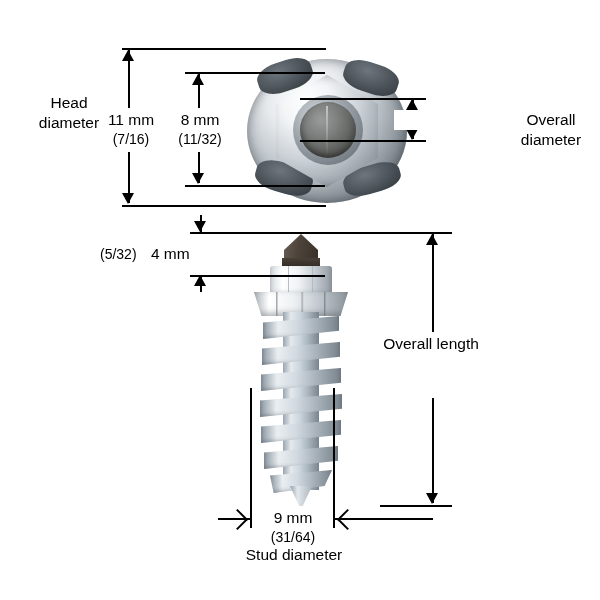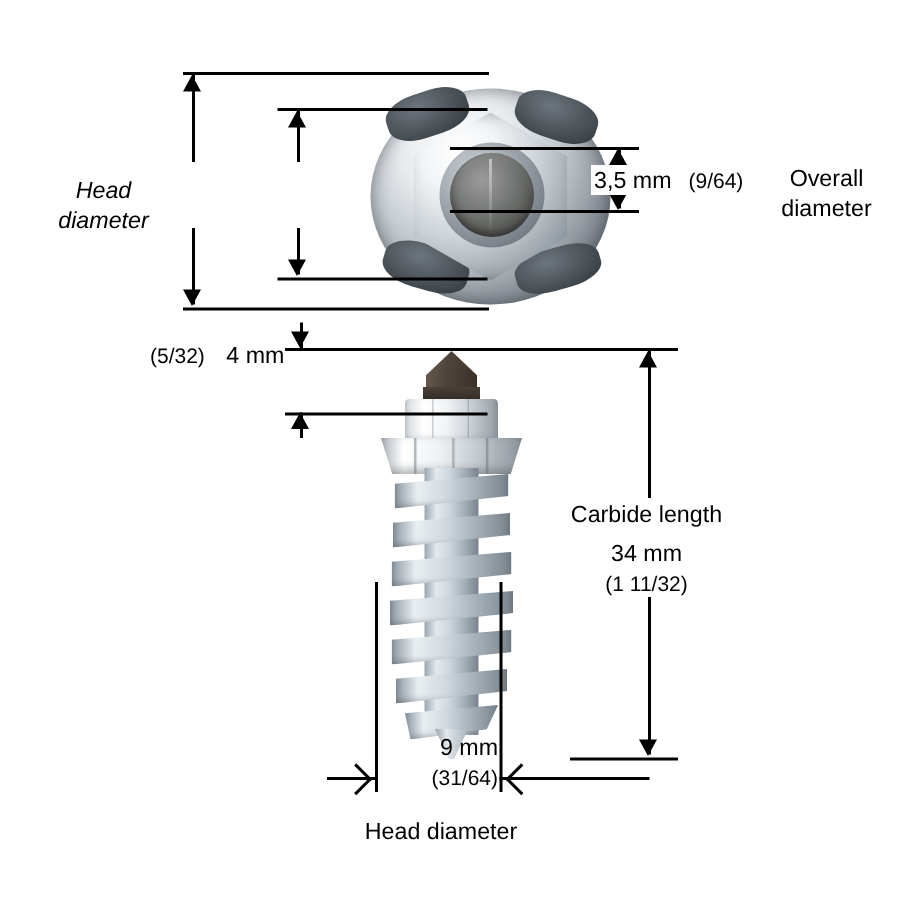--- a/index.html
+++ b/index.html
@@ -155,84 +155,84 @@
     <div class="sv-thread" style="left:24px;top:236px;width:62px;clip-path:polygon(0% 24%,100% 0%,88% 70%,6% 100%);"></div>
     <div class="sv-point"></div>
   </div>
 
   <div class="hline" style="left:122px;top:48px;width:204px;"></div>
   <div class="hline" style="left:122px;top:205px;width:204px;"></div>
   <div class="vline" style="left:128px;top:50px;height:153px;"></div>
   <div class="arrow arr-up" style="left:122px;top:50px;"></div>
   <div class="arrow arr-down" style="left:122px;top:193px;"></div>
   <div class="txtmask" style="left:100px;top:108px;width:62px;height:44px;"></div>
+  <div class="lbl c" style="left:95px;top:110px;width:72px;">
+    <span>11 mm</span>
+    <span class="sub">(7/16)</span>
+  </div>
 
   <div class="hline" style="left:185px;top:72px;width:140px;"></div>
   <div class="hline" style="left:185px;top:185px;width:140px;"></div>
   <div class="vline" style="left:198px;top:74px;height:109px;"></div>
   <div class="arrow arr-up" style="left:192px;top:74px;"></div>
   <div class="arrow arr-down" style="left:192px;top:173px;"></div>
   <div class="txtmask" style="left:168px;top:108px;width:64px;height:44px;"></div>
-
-  <div class="lbl c" style="left:30px;top:118px;width:78px;font-style:italic;">
+  <div class="lbl c" style="left:163px;top:110px;width:74px;">
+    <span>8 mm</span>
+    <span class="sub">(11/32)</span>
+  </div>
+
+  <div class="lbl c" style="left:30px;top:93px;width:78px;">
     <span>Head</span>
     <span class="sub" style="font-size:15.5px;">diameter</span>
   </div>
 
   <div class="hline" style="left:300px;top:98px;width:126px;"></div>
   <div class="hline" style="left:300px;top:140px;width:126px;"></div>
   <div class="vline" style="left:412px;top:99px;height:40px;"></div>
   <div class="arrow arr-up" style="left:406px;top:99px;"></div>
   <div class="arrow arr-down" style="left:406px;top:129px;"></div>
   <div class="txtmask" style="left:394px;top:110px;width:102px;height:20px;"></div>
-  <div class="lbl" style="left:396px;top:111px;">
-    <span>3,5 mm</span>
-    <span class="inline-sub" style="margin-left:7px;">(9/64)</span>
-  </div>
 
   <div class="lbl c" style="left:505px;top:110px;width:92px;">
     <span>Overall</span>
     <span class="sub" style="font-size:15.5px;">diameter</span>
   </div>
 
   <div class="hline" style="left:190px;top:232px;width:240px;"></div>
   <div class="hline" style="left:190px;top:275px;width:135px;"></div>
   <div class="vline" style="left:200px;top:215px;height:17px;"></div>
   <div class="vline" style="left:200px;top:275px;height:17px;"></div>
   <div class="arrow arr-down" style="left:194px;top:221px;"></div>
   <div class="arrow arr-up" style="left:194px;top:275px;"></div>
   <div class="txtmask" style="left:96px;top:243px;width:126px;height:22px;"></div>
-  <div class="lbl" style="left:100px;top:228px;">
+  <div class="lbl" style="left:100px;top:244px;">
     <span class="inline-sub">(5/32)</span>
     <span style="margin-left:10px;">4 mm</span>
   </div>
 
   <div class="hline" style="left:380px;top:232px;width:72px;"></div>
   <div class="hline" style="left:380px;top:505px;width:72px;"></div>
   <div class="vline" style="left:432px;top:234px;height:269px;"></div>
   <div class="arrow arr-up" style="left:426px;top:234px;"></div>
   <div class="arrow arr-down" style="left:426px;top:493px;"></div>
   <div class="txtmask" style="left:370px;top:332px;width:122px;height:66px;"></div>
   <div class="lbl c" style="left:368px;top:334px;width:126px;">
-    <span>Carbide length</span>
-  </div>
-  <div class="lbl c" style="left:368px;top:360px;width:126px;">
-    <span>34 mm</span>
-    <span class="sub">(1 11/32)</span>
+    <span>Overall length</span>
   </div>
 
   <div class="vline" style="left:250px;top:388px;height:140px;"></div>
   <div class="vline" style="left:333px;top:388px;height:140px;"></div>
   <div class="hline" style="left:218px;top:518px;width:32px;"></div>
   <div class="hline" style="left:333px;top:518px;width:100px;"></div>
   <div class="chev chev-r" style="left:230px;top:512px;"></div>
   <div class="chev chev-l" style="left:340px;top:512px;"></div>
   <div class="txtmask" style="left:256px;top:507px;width:74px;height:42px;"></div>
-  <div class="lbl c" style="left:254px;top:489px;width:78px;text-align:right;">
+  <div class="lbl c" style="left:254px;top:508px;width:78px;">
     <span>9 mm</span>
     <span class="sub">(31/64)</span>
   </div>
 
   <div class="lbl c" style="left:228px;top:545px;width:132px;">
-    <span>Head diameter</span>
+    <span>Stud diameter</span>
   </div>
 
 </div>
 
 </body></html>

